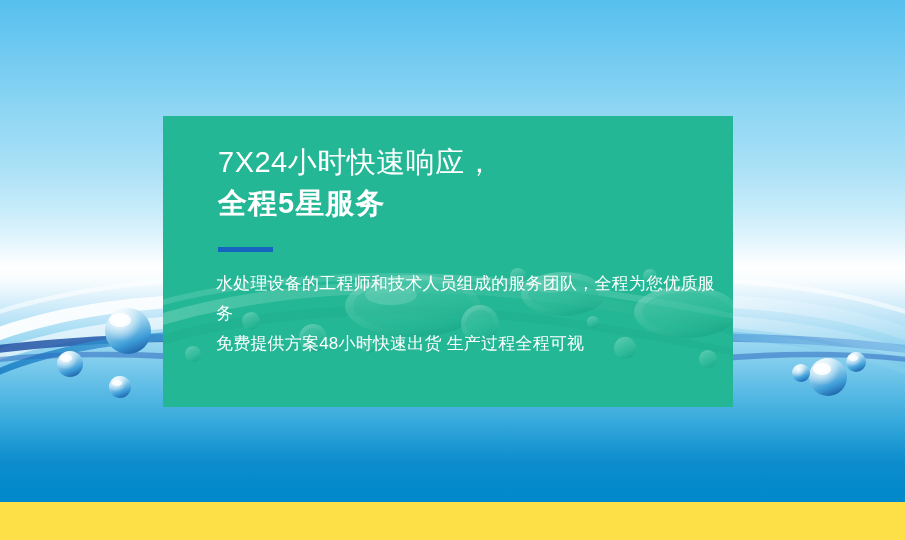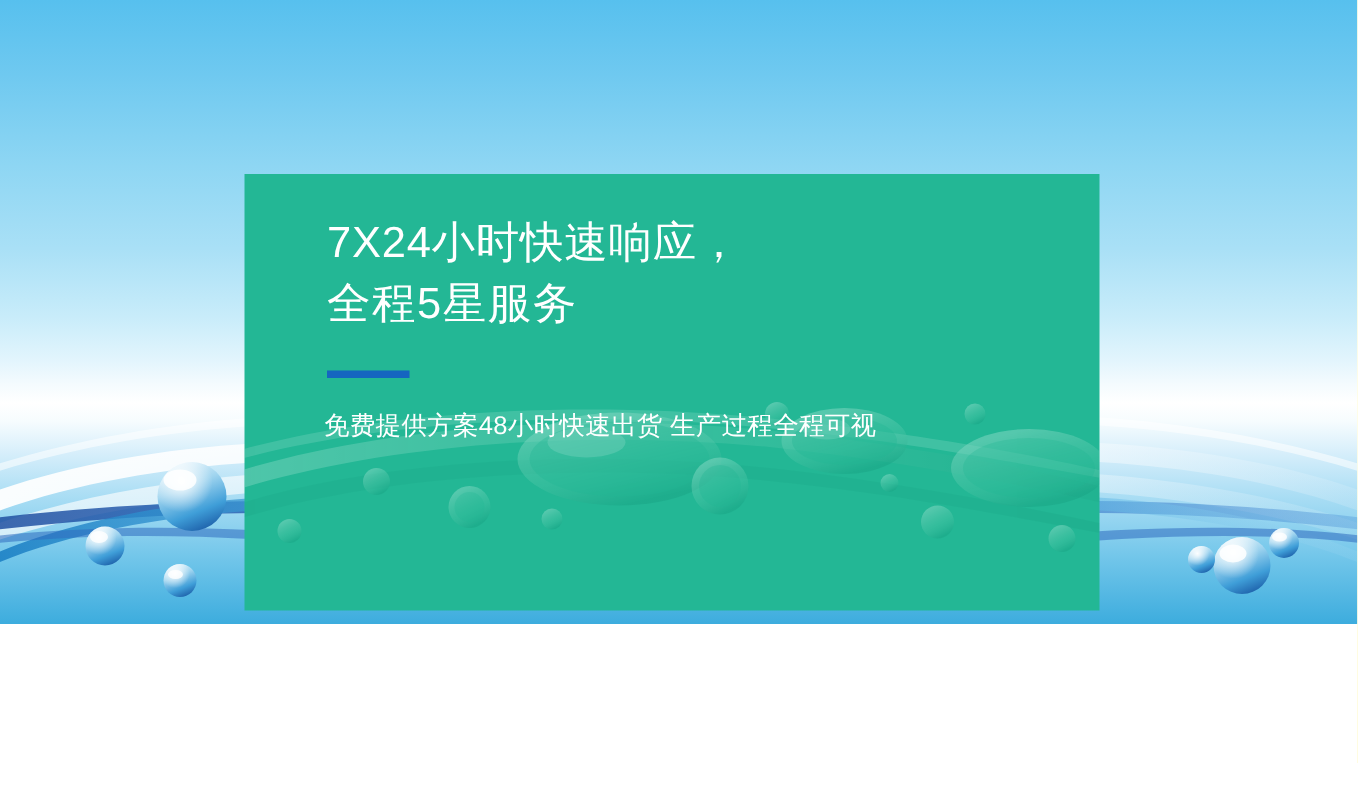--- a/index.html
+++ b/index.html
@@ -3,23 +3,23 @@
 <meta charset="utf-8">
 <style>
   html, body {
     margin: 0;
     padding: 0;
     background: #ffffff;
   }
   #banner {
     position: relative;
     width: 905px;
-    height: 416px;
+    height: 540px;
     overflow: hidden;
-    background: #fef9c3;
+    background: #fde047;
     font-family: "Liberation Sans", sans-serif;
   }
 
   
   .bg-sky {
     position: absolute;
     left: 0; top: 0;
     width: 905px;
     height: 502px;
     background: linear-gradient(to bottom,
@@ -73,21 +73,21 @@
   .headline {
     position: absolute;
     left: 55px;
     top: 26px;
     color: #ffffff;
     font-size: 29px;
     line-height: 41px;
     letter-spacing: 0.5px;
     white-space: nowrap;
   }
-  .headline .l2 { font-weight: normal; letter-spacing: 1px; }
+  .headline .l2 { font-weight: bold; letter-spacing: 1px; }
 
   .divider {
     position: absolute;
     left: 55px;
     top: 131px;
     width: 55px;
     height: 5px;
     background: #1565c0;
   }
 
@@ -230,18 +230,19 @@
 
     <div class="panel-inner">
       <div class="headline">
         <div class="l1">7X24小时快速响应，</div>
         <div class="l2">全程5星服务</div>
       </div>
 
       <div class="divider"></div>
 
       <div class="body-text">
+        <p>水处理设备的工程师和技术人员组成的服务团队，全程为您优质服务</p>
         <p>免费提供方案48小时快速出货 生产过程全程可视</p>
       </div>
     </div>
   </div>
 
 </div>
 
 </body></html>

